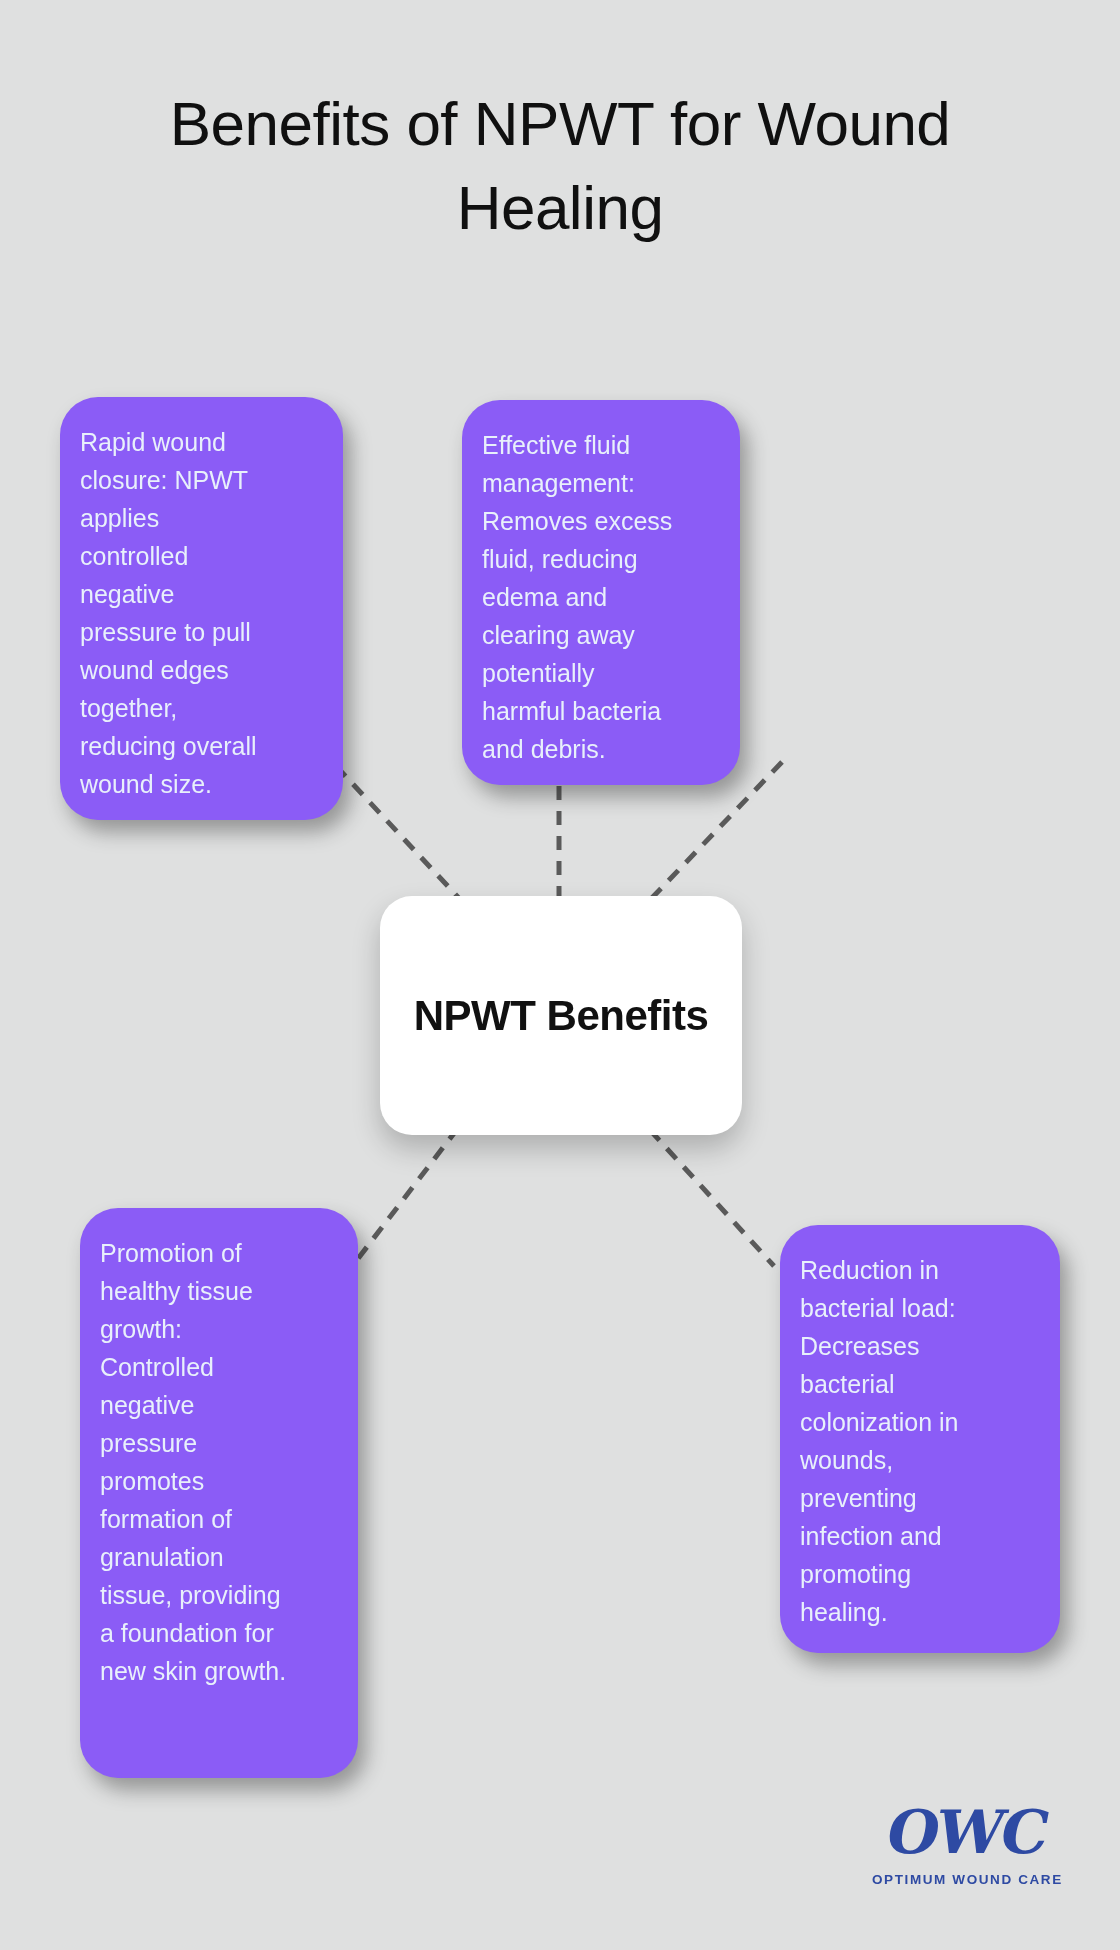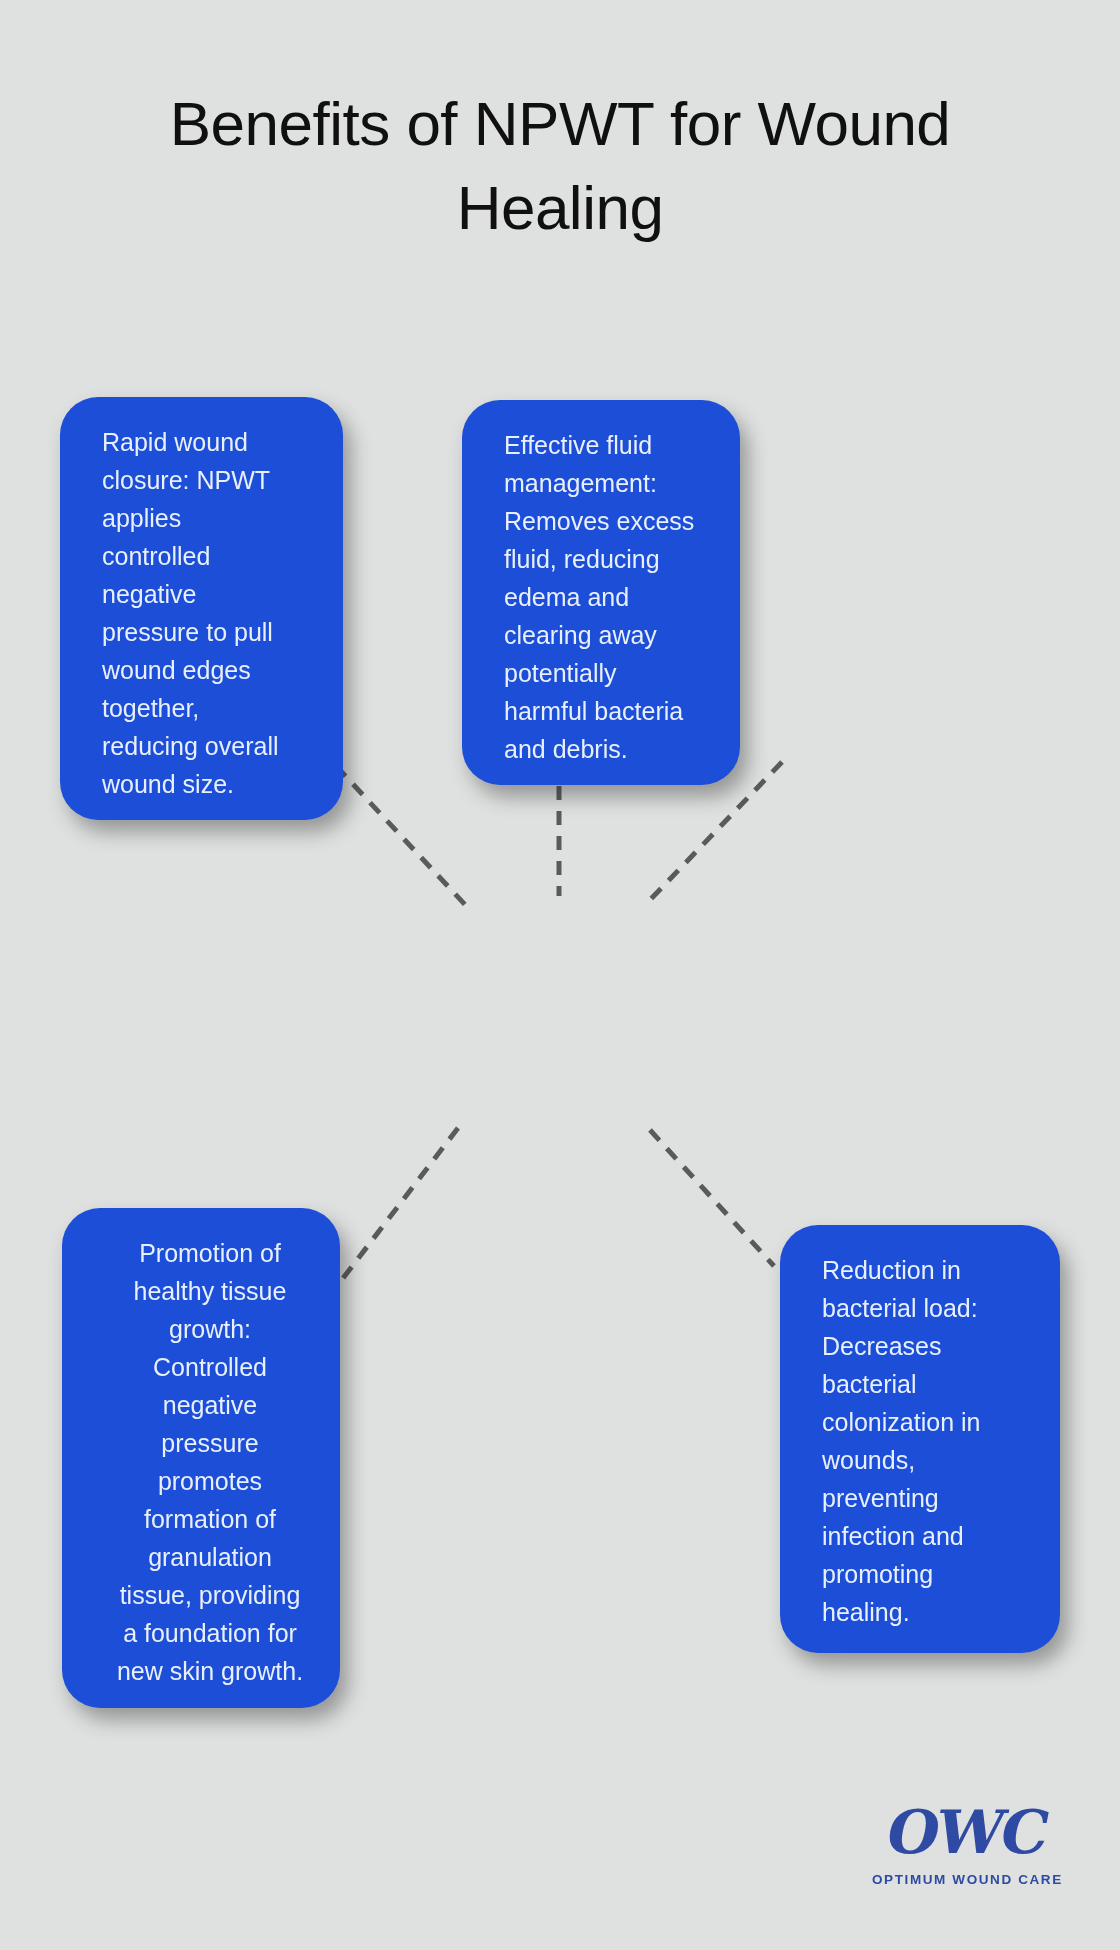--- a/index.html
+++ b/index.html
@@ -31,35 +31,35 @@
     z-index: 1;
   }
   .connectors line {
     stroke: #5a5a5a;
     stroke-width: 5;
     stroke-dasharray: 14 11;
   }
   .benefit {
     position: absolute;
     z-index: 2;
-    background: #1d4ed8;
+    background: #8b5cf6;
     border-radius: 38px;
     box-shadow: 8px 12px 20px rgba(40,40,40,0.40);
-    padding: 26px 24px 20px 42px;
+    padding: 26px 24px 20px 20px;
   }
   .benefit p {
     color: #E8F0FB;
     font-size: 25px;
     line-height: 38px;
     white-space: pre-line;
   }
   .box1 { left: 60px;  top: 397px;  width: 283px; height: 423px; }
   .box2 { left: 422px; top: 400px;  width: 278px; height: 385px; margin-left: 40px; }
   .box3 { left: 779px; top: 400px;  width: 281px; height: 385px; }
-  .box4 { left: 62px;  top: 1208px; width: 278px; height: 500px; text-align: center; }
+  .box4 { left: 80px;  top: 1208px; width: 278px; height: 570px; }
   .box5 { left: 780px; top: 1205px; width: 280px; height: 428px; margin-top: 20px; }
   .center-node {
     position: absolute;
     z-index: 3;
     left: 380px; top: 896px;
     width: 362px; height: 239px;
     background: #ffffff;
     border-radius: 32px;
     box-shadow: 0 14px 28px rgba(0,0,0,0.22);
     display: flex;
@@ -159,19 +159,22 @@
 Decreases
 bacterial
 colonization in
 wounds,
 preventing
 infection and
 promoting
 healing.</p>
   </div>
 
+  <div class="center-node">
+    <span>NPWT Benefits</span>
+  </div>
 
   <div class="logo">
     <div class="monogram">OWC</div>
     <div class="wordmark">OPTIMUM WOUND CARE</div>
   </div>
 
 </div>
 
 </body></html>

